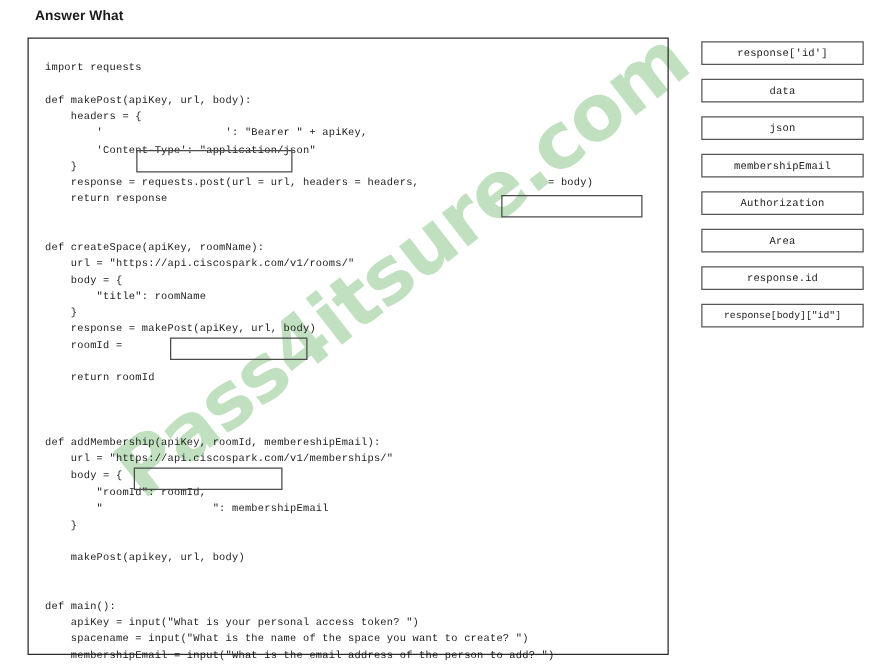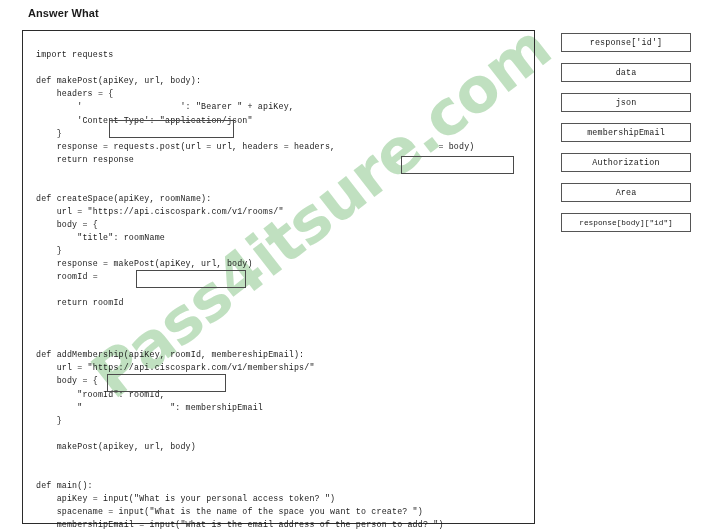--- a/index.html
+++ b/index.html
@@ -183,14 +183,15 @@
   <div class="blank" id="blank-person"></div>
 </div>
 
 <div id="options-column">
     <div class="option-box">response['id']</div>
     <div class="option-box">data</div>
     <div class="option-box">json</div>
     <div class="option-box">membershipEmail</div>
     <div class="option-box">Authorization</div>
     <div class="option-box">Area</div>
+    <div class="option-box">response.id</div>
     <div class="option-box tight">response[body]["id"]</div>
   </div>
 
 </body></html>

